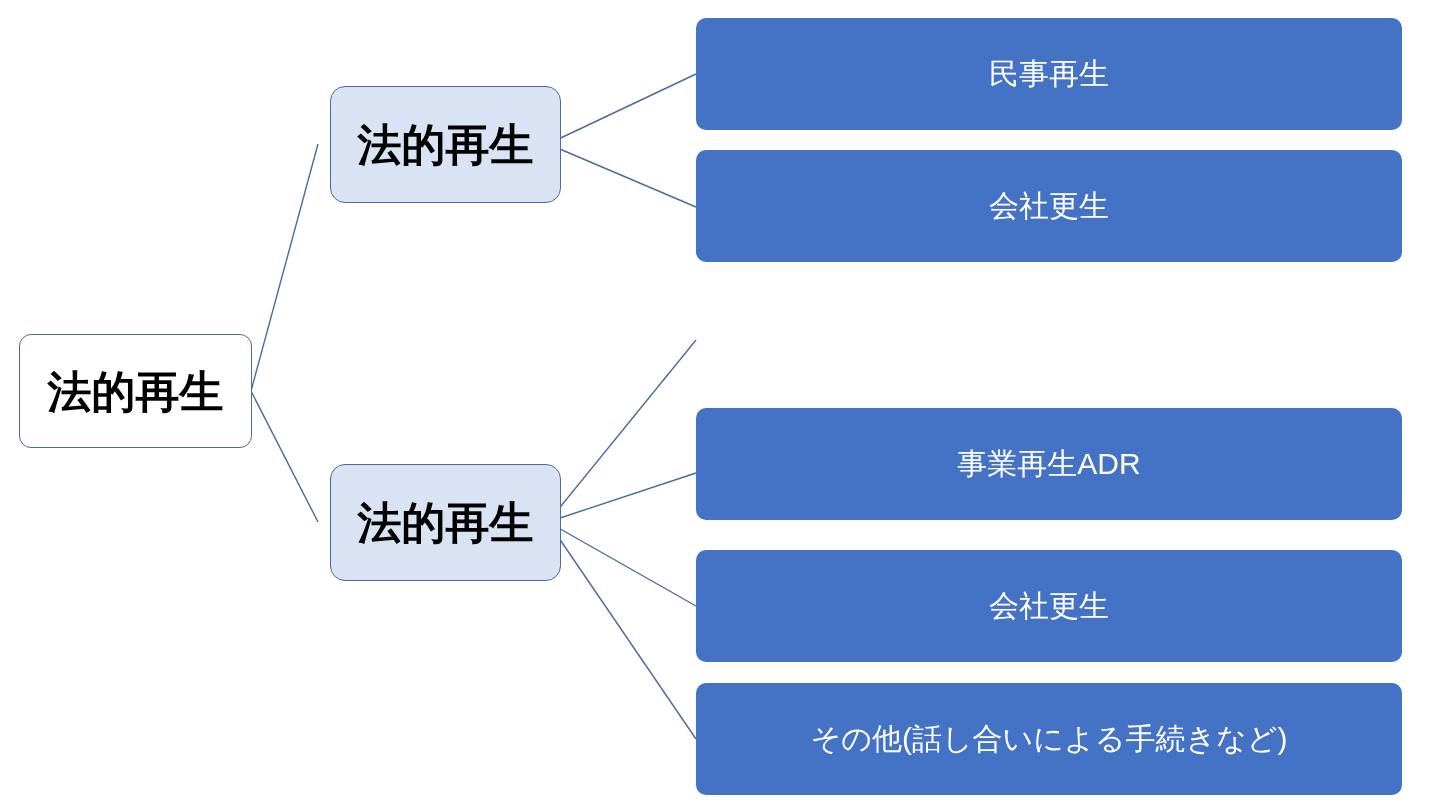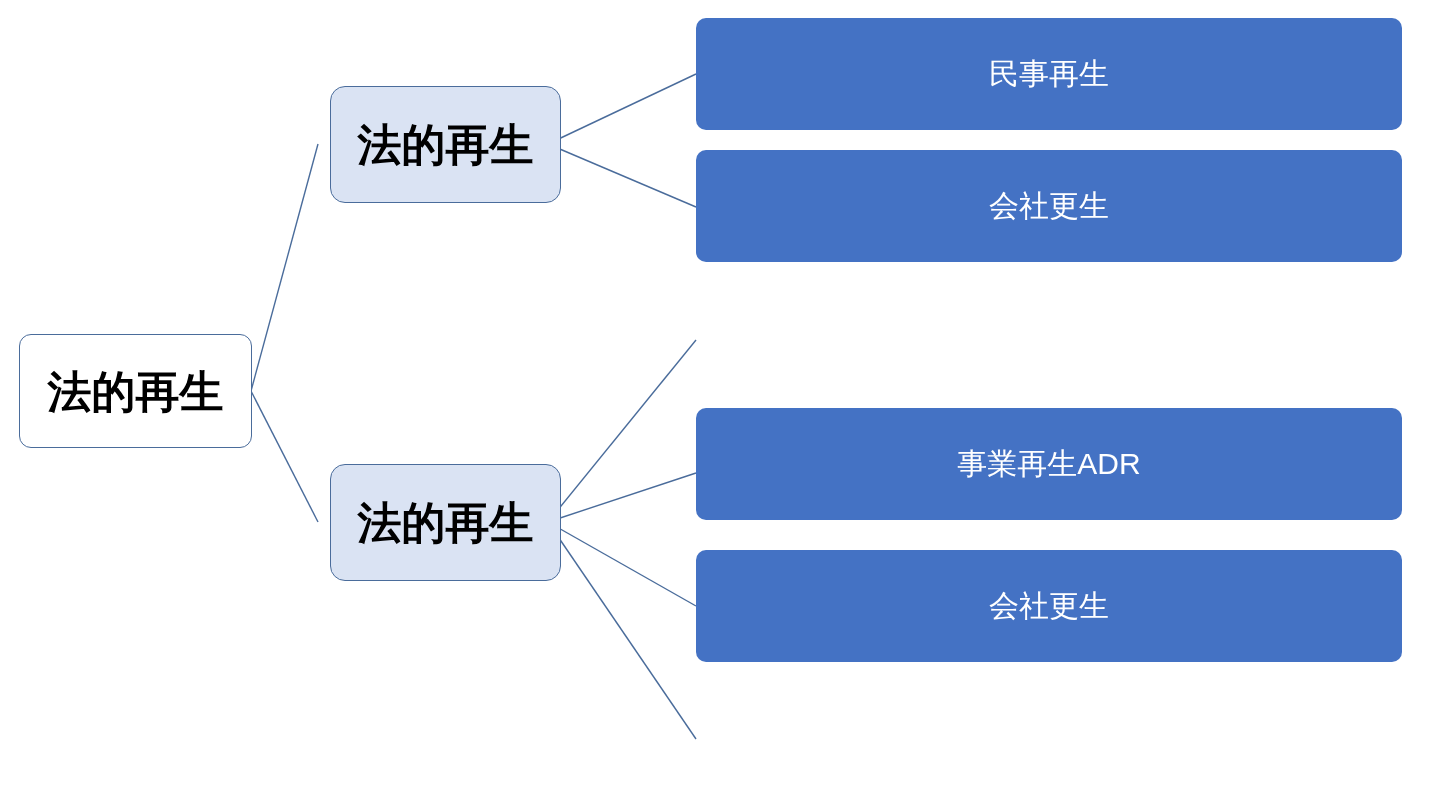--- a/index.html
+++ b/index.html
@@ -120,14 +120,17 @@
 
 
   <div class="node node-leaf" id="leaf-3">
     <span>事業再生ADR</span>
   </div>
 
   <div class="node node-leaf" id="leaf-4">
     <span>会社更生</span>
   </div>
 
+  <div class="node node-leaf" id="leaf-5">
+    <span>その他(話し合いによる手続きなど)</span>
+  </div>
 
 </div>
 
 </body></html>

